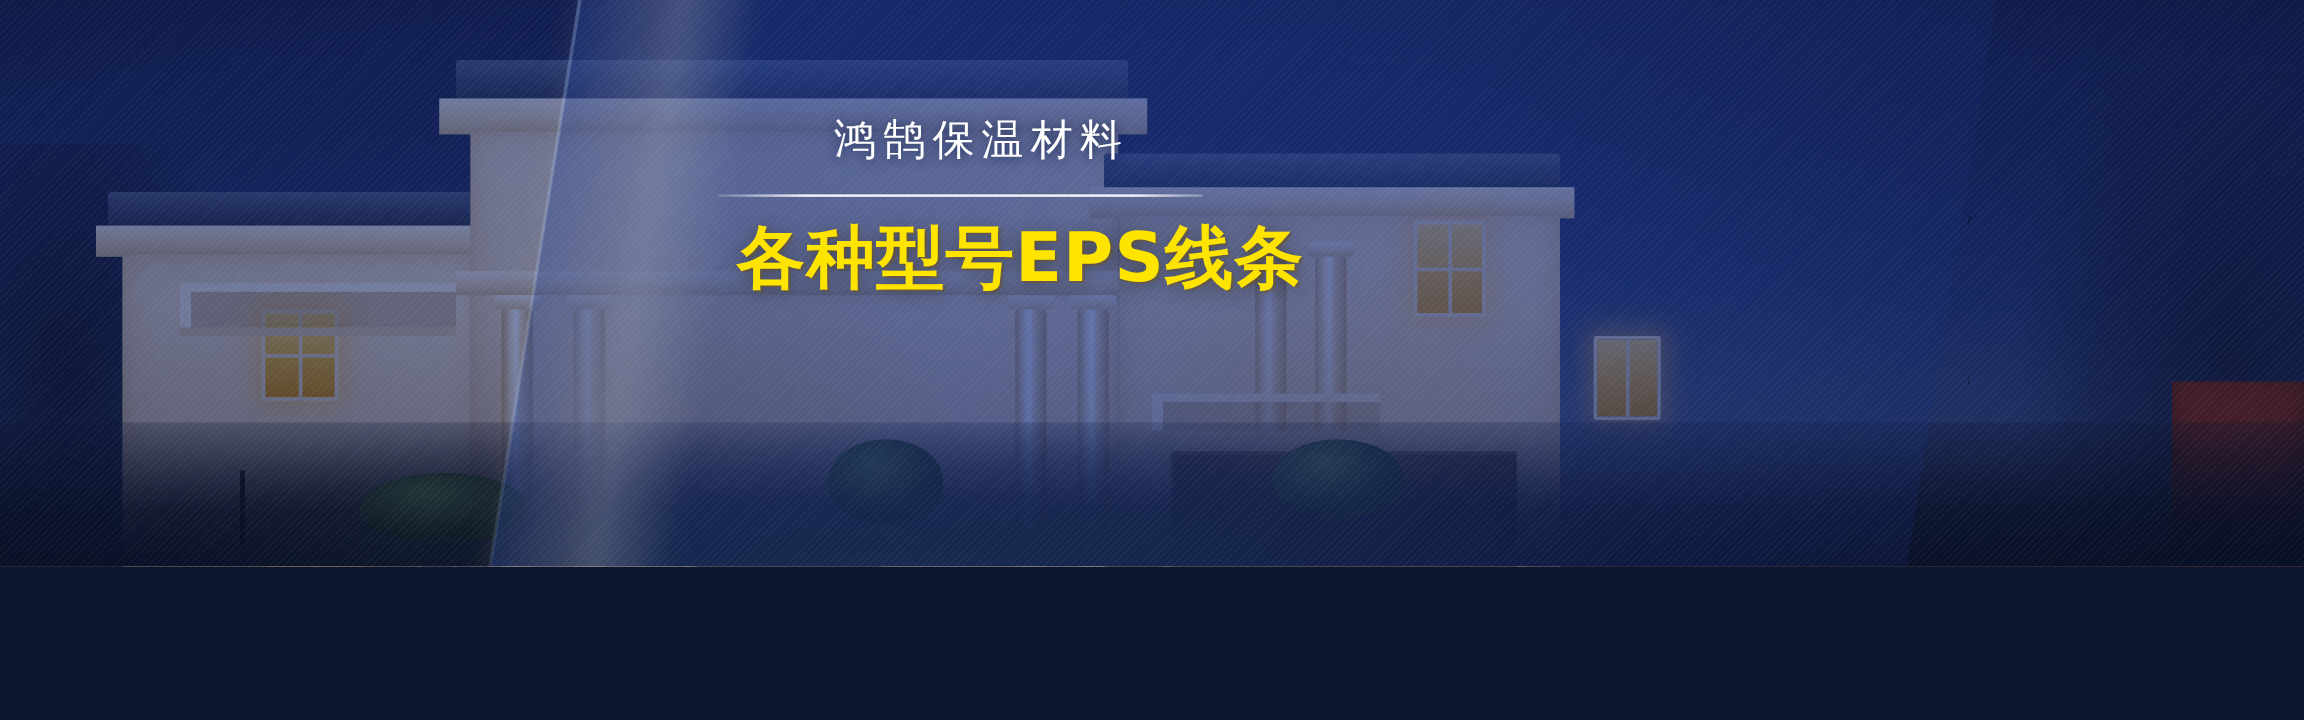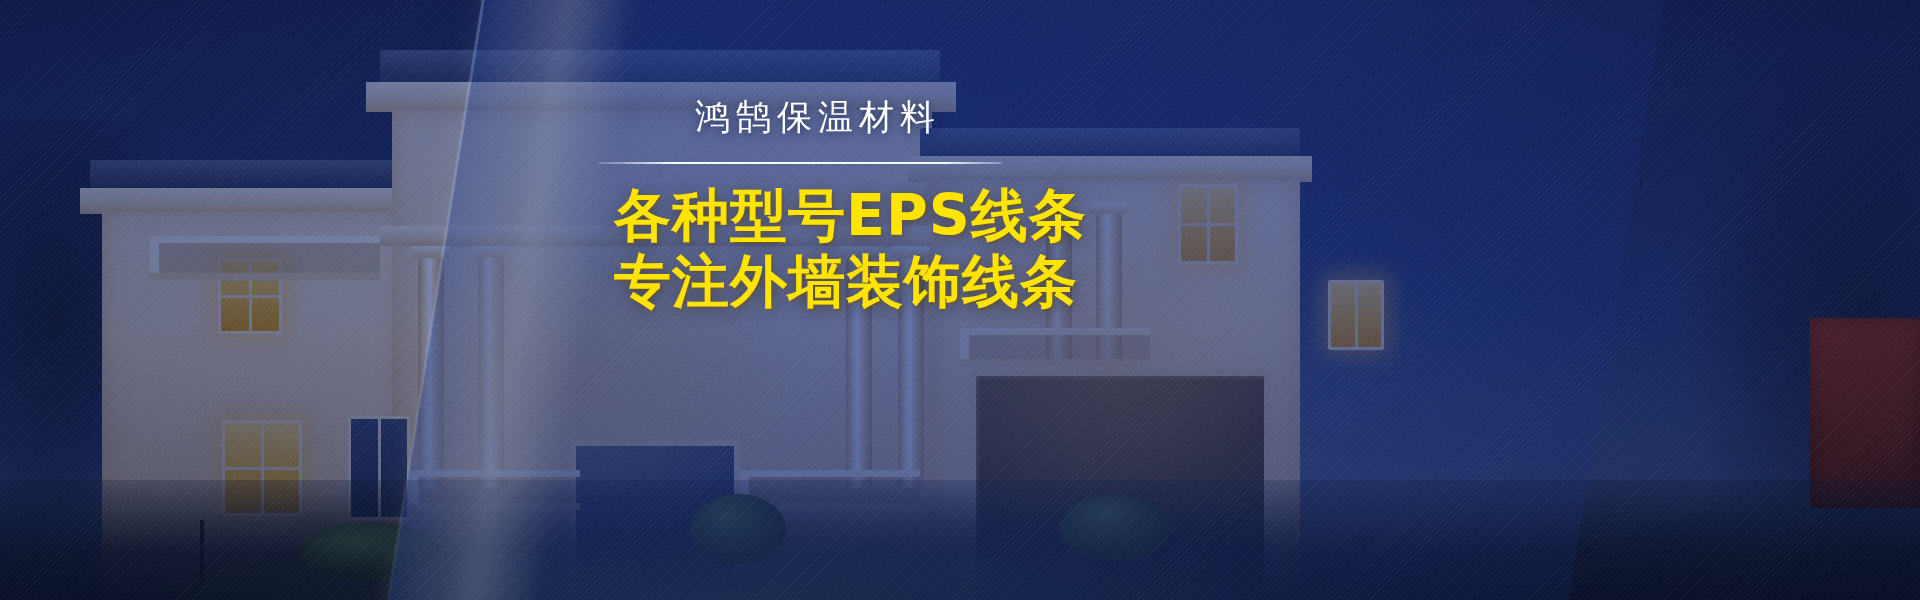--- a/index.html
+++ b/index.html
@@ -1,21 +1,21 @@
 <!DOCTYPE html>
 <html lang="zh"><head>
 <meta charset="utf-8">
 <title>Banner</title>
 <style>
   html,body{margin:0;padding:0;background:#0c1630;}
   *{box-sizing:border-box;}
 
   .banner{
     position:relative;
-    width:1920px;height:600px;
+    width:1920px;height:472px;
     overflow:hidden;
     font-family:"DejaVu Sans","Liberation Sans",sans-serif;
     background:#a16207;
   }
 
   
   .photo{position:absolute;inset:0;overflow:hidden;}
 
   
   .sky{
@@ -328,17 +328,16 @@
   <div class="panel"></div>
   <div class="panel-edge"></div>
   <div class="hatch"></div>
   <div class="vignette"></div>
 
   <div class="copy">
     <div class="brand">鸿鹄保温材料</div>
     <div class="rule"></div>
     <div class="headline">
       <span class="ln">各种型号EPS线条</span>
-      <span class="ln">专注外墙装饰线条</span>
     </div>
   </div>
 
 </div>
 
 </body></html>

